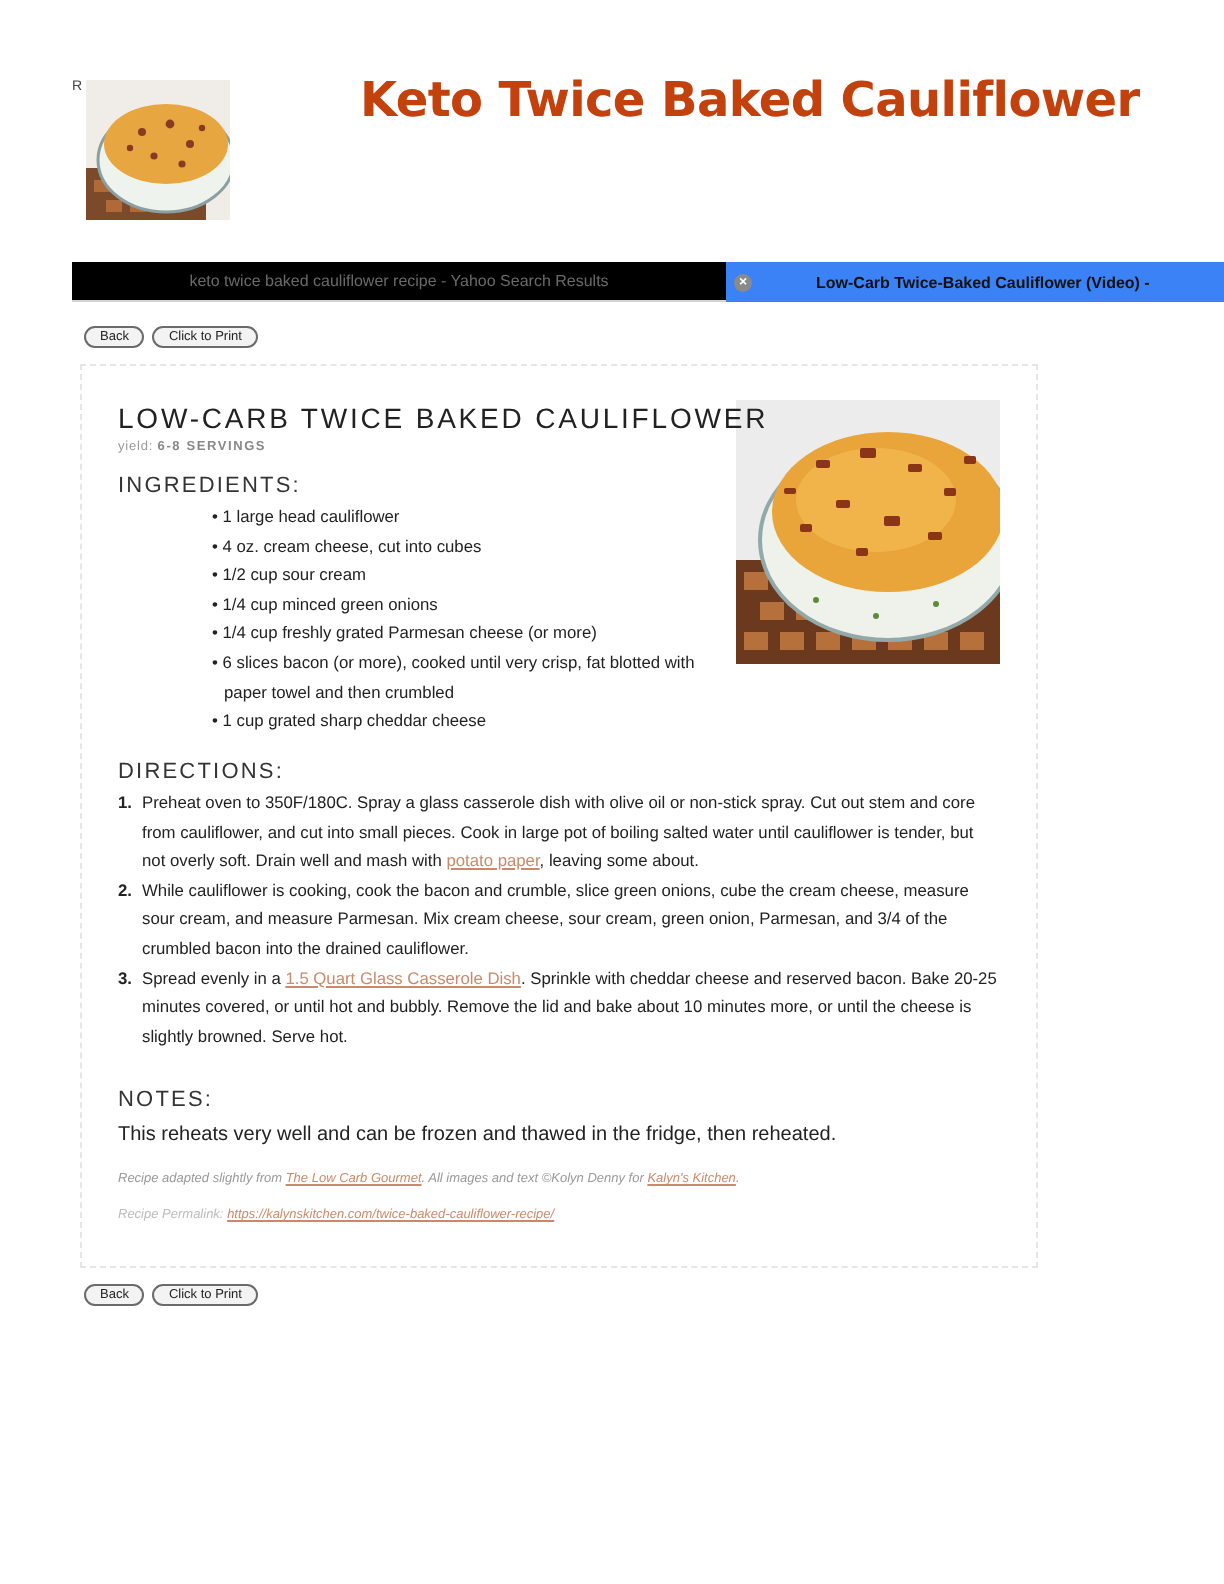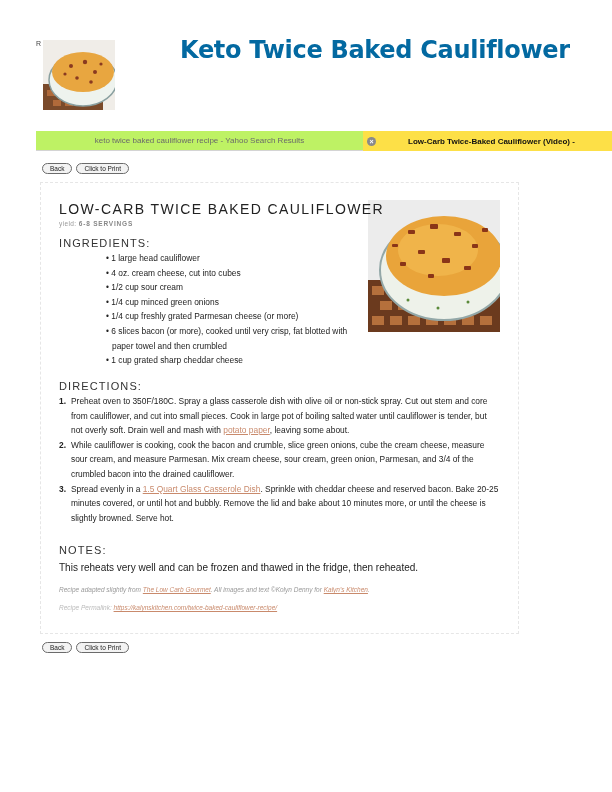--- a/index.html
+++ b/index.html
@@ -5,31 +5,31 @@
     * { box-sizing: border-box; margin: 0; padding: 0; }
     html, body { width: 612px; height: 792px; background: #ffffff; overflow: hidden; }
     body { position: relative; font-family: "Liberation Sans", sans-serif; color: #222; }
 
     .thumb-marker { position: absolute; left: 36px; top: 40px; font-size: 7px; color: #444; }
     .thumb { position: absolute; left: 43px; top: 40px; width: 72px; height: 70px; overflow: hidden; }
 
     .page-title {
       position: absolute; left: 180px; top: 36px;
       font-family: "DejaVu Sans", sans-serif; font-size: 24px; font-weight: bold;
-      color: #0369a1; letter-spacing: -0.3px; white-space: nowrap;
+      color: #c2410c; letter-spacing: -0.3px; white-space: nowrap;
     }
 
     .tabbar { position: absolute; left: 36px; top: 131px; width: 576px; height: 20px; display: flex; }
     .tab-inactive {
-      width: 327px; height: 20px; background: #bef264; color: #6a6a6a;
+      width: 327px; height: 20px; background: #000000; color: #6a6a6a;
       font-size: 8px; display: flex; align-items: center; justify-content: center;
       border-bottom: 1px solid #d4d4d4;
     }
     .tab-active {
-      flex: 1; height: 20px; background: #fde047; color: #111; font-weight: bold;
+      flex: 1; height: 20px; background: #3b82f6; color: #111; font-weight: bold;
       font-size: 8px; display: flex; align-items: center; white-space: nowrap; overflow: hidden;
     }
     .tab-close {
       width: 9px; height: 9px; border-radius: 50%; background: #8a8a8a; color: #fff;
       font-size: 7px; line-height: 9px; text-align: center; margin-left: 4px; margin-right: 32px;
       flex: none; font-weight: bold;
     }
 
     .btn-row { position: absolute; left: 42px; display: flex; gap: 4px; }
     .btn-row.top { top: 163px; }

